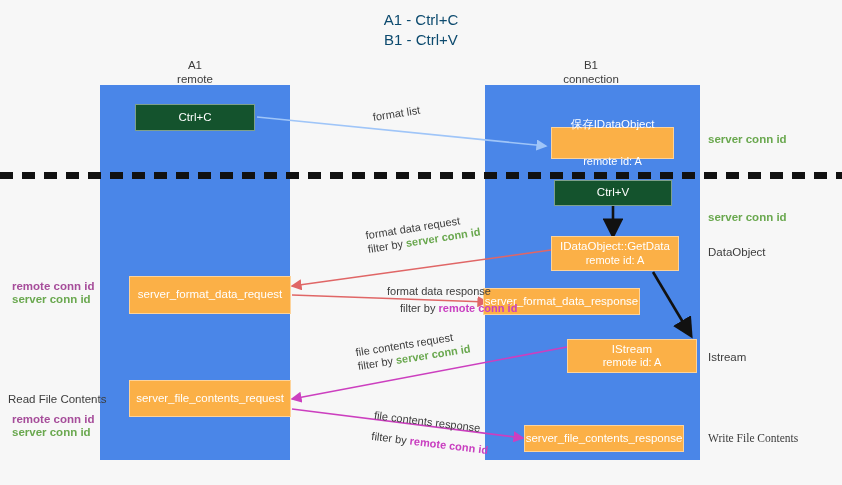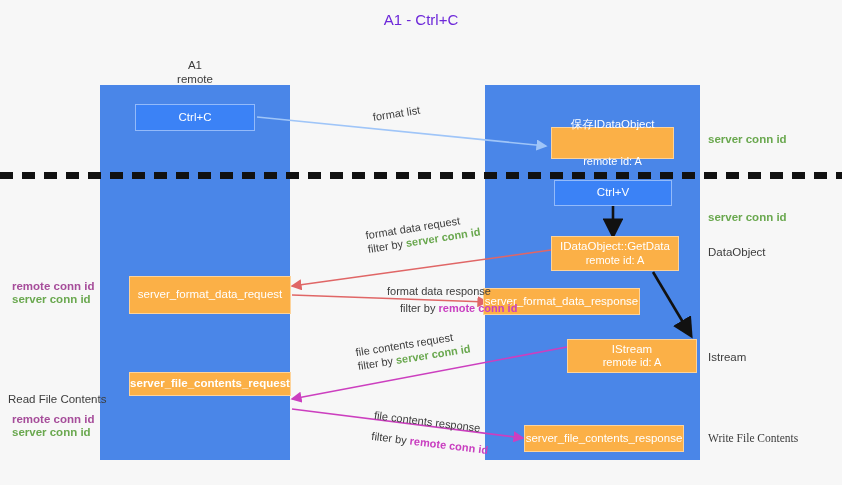--- a/index.html
+++ b/index.html
@@ -23,21 +23,21 @@
     width: 842px; height: 485px;
     overflow: visible;
   }
   .title {
     position: absolute;
     left: 0; top: 10px;
     width: 842px;
     text-align: center;
     font-size: 15px;
     line-height: 20px;
-    color: #6d28d9;
+    color: #0c4a6e;
   }
   .col-header {
     position: absolute;
     text-align: center;
     font-size: 11.5px;
     line-height: 14px;
     color: #3c3c3c;
   }
   .lane {
     position: absolute;
@@ -49,21 +49,21 @@
     display: flex;
     flex-direction: column;
     align-items: center;
     justify-content: center;
     text-align: center;
     font-size: 11.5px;
     line-height: 13.5px;
     color: #ffffff;
     border: 1px solid rgba(255,255,255,0.45);
   }
-  .node.green { background: #3b82f6; }
+  .node.green { background: #14532d; }
   .node.orange { background: #fbb047; }
   .node .l2 { font-size: 11px; }
   .side-label {
     position: absolute;
     font-size: 11.5px;
     line-height: 14px;
   }
   .side-label.dark { color: #3c3c3c; }
   .side-label.green { color: #6aa84f; font-weight: bold; }
   .side-label.purple { color: #a64d9a; font-weight: bold; }
@@ -86,25 +86,30 @@
       #111 0px, #111 13px, rgba(0,0,0,0) 13px, rgba(0,0,0,0) 22px);
   }
 </style>
 </head>
 <body>
 
 <div id="canvas">
 
   <div class="title">
     <div>A1 - Ctrl+C</div>
+    <div>B1 - Ctrl+V</div>
   </div>
 
   <div class="col-header" style="left:125px; top:58px; width:140px;">
     <div>A1</div>
     <div>remote</div>
+  </div>
+  <div class="col-header" style="left:517px; top:58px; width:148px;">
+    <div>B1</div>
+    <div>connection</div>
   </div>
 
   <div class="lane" style="left:100px; top:85px; width:190px; height:375px;"></div>
   <div class="lane" style="left:485px; top:85px; width:215px; height:375px;"></div>
 
   <svg class="layer">
     <defs>
       <marker id="ar-blue" markerWidth="7" markerHeight="7" refX="6" refY="3.5" orient="auto">
         <polygon points="0 0, 7 3.5, 0 7" fill="#9fc5f8"></polygon>
       </marker>
@@ -160,21 +165,21 @@
   </div>
 
   <div class="node orange" style="left:129px; top:276px; width:162px; height:38px;">
     <div>server_format_data_request</div>
   </div>
 
   <div class="node orange" style="left:483px; top:288px; width:157px; height:27px;">
     <div>server_format_data_response</div>
   </div>
 
-  <div class="node orange" style="left:129px; top:372px; width:162px; height:24px;font-weight:bold;">
+  <div class="node orange" style="left:129px; top:380px; width:162px; height:37px;">
     <div>server_file_contents_request</div>
   </div>
 
   <div class="node orange" style="left:524px; top:425px; width:160px; height:27px;text-align:center;">
     <div>server_file_contents_response</div>
   </div>
 
   <div class="edge-label rot-up" style="left:374px; top:110px;">
     <span>format list</span>
   </div>

